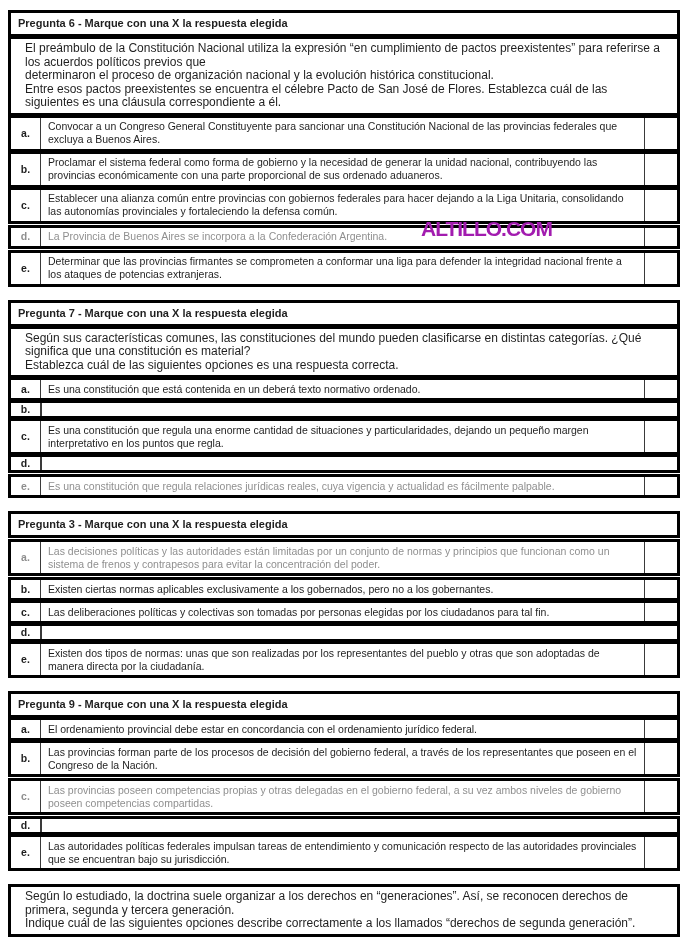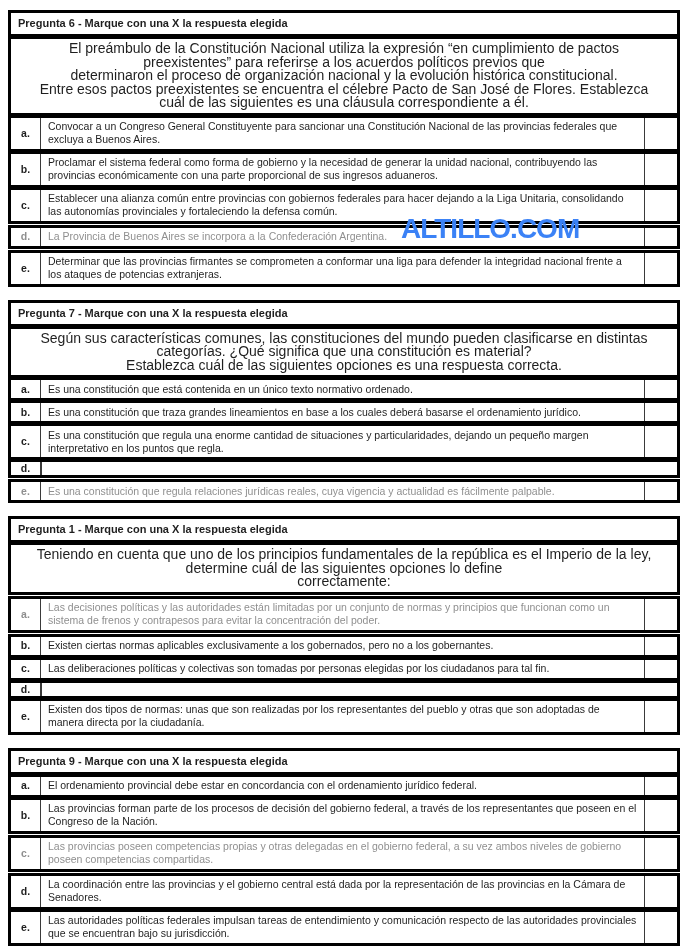--- a/index.html
+++ b/index.html
@@ -30,22 +30,22 @@
     box-sizing: border-box;
   }
   .question .rowbox:first-child { margin-top: 0; }
   .q-header {
     font-weight: bold;
     font-size: 11px;
     padding: 4px 7px;
     line-height: 13px;
   }
   .q-intro {
-    font-size: 14px;
-    text-align: center;
+    font-size: 12px;
+    text-align: left;
     padding: 3px 14px;
     line-height: 13.5px;
     white-space: pre-line;
   }
   .opt {
     display: flex;
     align-items: stretch;
     font-size: 10.5px;
     line-height: 13px;
   }
@@ -66,46 +66,46 @@
     width: 32px;
     flex: none;
     border-left: 1px solid #3a3a3a;
   }
   
   .opt.hl { color: #8f8f8f; margin-top: 1px; }
   .opt.hl + .rowbox { margin-top: 1px; }
   .watermark {
     position: absolute;
     top: 212px;
-    left: 401px;
-    font-size: 28px;
+    left: 421px;
+    font-size: 21px;
     font-weight: bold;
     letter-spacing: -1px;
-    color: #3b82f6;
+    color: #a21caf;
     z-index: 5;
     line-height: 34px;
   }
 </style>
 </head>
 <body>
 
 <div class="page" id="page">
     <div class="question">
       <div class="rowbox q-header">Pregunta 6 - Marque con una X la respuesta elegida</div>
       <div class="rowbox q-intro">El preámbulo de la Constitución Nacional utiliza la expresión “en cumplimiento de pactos preexistentes” para referirse a los acuerdos políticos previos que
 determinaron el proceso de organización nacional y la evolución histórica constitucional.
 Entre esos pactos preexistentes se encuentra el célebre Pacto de San José de Flores. Establezca cuál de las siguientes es una cláusula correspondiente a él.</div>
       <div class="rowbox opt">
         <div class="opt-letter">a.</div>
         <div class="opt-text">Convocar a un Congreso General Constituyente para sancionar una Constitución Nacional de las provincias federales que excluya a Buenos Aires.</div>
         <div class="opt-answer"></div>
       </div>
       <div class="rowbox opt">
         <div class="opt-letter">b.</div>
-        <div class="opt-text">Proclamar el sistema federal como forma de gobierno y la necesidad de generar la unidad nacional, contribuyendo las provincias económicamente con una parte proporcional de sus ingresos aduaneros.</div>
+        <div class="opt-text">Proclamar el sistema federal como forma de gobierno y la necesidad de generar la unidad nacional, contribuyendo las provincias económicamente con una parte proporcional de sus ordenado aduaneros.</div>
         <div class="opt-answer"></div>
       </div>
       <div class="rowbox opt">
         <div class="opt-letter">c.</div>
         <div class="opt-text">Establecer una alianza común entre provincias con gobiernos federales para hacer dejando a la Liga Unitaria, consolidando las autonomías provinciales y fortaleciendo la defensa común.</div>
         <div class="opt-answer"></div>
       </div>
       <div class="rowbox opt hl">
         <div class="opt-letter">d.</div>
         <div class="opt-text">La Provincia de Buenos Aires se incorpora a la Confederación Argentina.</div>
@@ -116,47 +116,44 @@
         <div class="opt-text">Determinar que las provincias firmantes se comprometen a conformar una liga para defender la integridad nacional frente a los ataques de potencias extranjeras.</div>
         <div class="opt-answer"></div>
       </div>
     </div>
     <div class="question">
       <div class="rowbox q-header">Pregunta 7 - Marque con una X la respuesta elegida</div>
       <div class="rowbox q-intro">Según sus características comunes, las constituciones del mundo pueden clasificarse en distintas categorías. ¿Qué significa que una constitución es material?
 Establezca cuál de las siguientes opciones es una respuesta correcta.</div>
       <div class="rowbox opt">
         <div class="opt-letter">a.</div>
-        <div class="opt-text">Es una constitución que está contenida en un único texto normativo ordenado.</div>
-        <div class="opt-answer"></div>
-      </div>
-      <div class="rowbox opt">
-        <div class="opt-letter">b.</div>
-        <div class="opt-text">Es una constitución que traza grandes lineamientos en base a los cuales deberá basarse el ordenamiento jurídico.</div>
+        <div class="opt-text">Es una constitución que está contenida en un deberá texto normativo ordenado.</div>
+        <div class="opt-answer"></div>
+      </div>
+      <div class="rowbox opt">
+        <div class="opt-letter">b.</div>
         <div class="opt-answer"></div>
       </div>
       <div class="rowbox opt">
         <div class="opt-letter">c.</div>
         <div class="opt-text">Es una constitución que regula una enorme cantidad de situaciones y particularidades, dejando un pequeño margen interpretativo en los puntos que regla.</div>
         <div class="opt-answer"></div>
       </div>
       <div class="rowbox opt">
         <div class="opt-letter">d.</div>
         <div class="opt-answer"></div>
       </div>
       <div class="rowbox opt hl">
         <div class="opt-letter">e.</div>
         <div class="opt-text">Es una constitución que regula relaciones jurídicas reales, cuya vigencia y actualidad es fácilmente palpable.</div>
         <div class="opt-answer"></div>
       </div>
     </div>
     <div class="question">
-      <div class="rowbox q-header">Pregunta 1 - Marque con una X la respuesta elegida</div>
-      <div class="rowbox q-intro">Teniendo en cuenta que uno de los principios fundamentales de la república es el Imperio de la ley, determine cuál de las siguientes opciones lo define
-correctamente:</div>
+      <div class="rowbox q-header">Pregunta 3 - Marque con una X la respuesta elegida</div>
       <div class="rowbox opt hl">
         <div class="opt-letter">a.</div>
         <div class="opt-text">Las decisiones políticas y las autoridades están limitadas por un conjunto de normas y principios que funcionan como un sistema de frenos y contrapesos para evitar la concentración del poder.</div>
         <div class="opt-answer"></div>
       </div>
       <div class="rowbox opt">
         <div class="opt-letter">b.</div>
         <div class="opt-text">Existen ciertas normas aplicables exclusivamente a los gobernados, pero no a los gobernantes.</div>
         <div class="opt-answer"></div>
       </div>
@@ -187,21 +184,20 @@
         <div class="opt-text">Las provincias forman parte de los procesos de decisión del gobierno federal, a través de los representantes que poseen en el Congreso de la Nación.</div>
         <div class="opt-answer"></div>
       </div>
       <div class="rowbox opt hl">
         <div class="opt-letter">c.</div>
         <div class="opt-text">Las provincias poseen competencias propias y otras delegadas en el gobierno federal, a su vez ambos niveles de gobierno poseen competencias compartidas.</div>
         <div class="opt-answer"></div>
       </div>
       <div class="rowbox opt">
         <div class="opt-letter">d.</div>
-        <div class="opt-text">La coordinación entre las provincias y el gobierno central está dada por la representación de las provincias en la Cámara de Senadores.</div>
         <div class="opt-answer"></div>
       </div>
       <div class="rowbox opt">
         <div class="opt-letter">e.</div>
         <div class="opt-text">Las autoridades políticas federales impulsan tareas de entendimiento y comunicación respecto de las autoridades provinciales que se encuentran bajo su jurisdicción.</div>
         <div class="opt-answer"></div>
       </div>
     </div>
     <div class="question">
       <div class="rowbox q-intro">Según lo estudiado, la doctrina suele organizar a los derechos en “generaciones”. Así, se reconocen derechos de primera, segunda y tercera generación.

